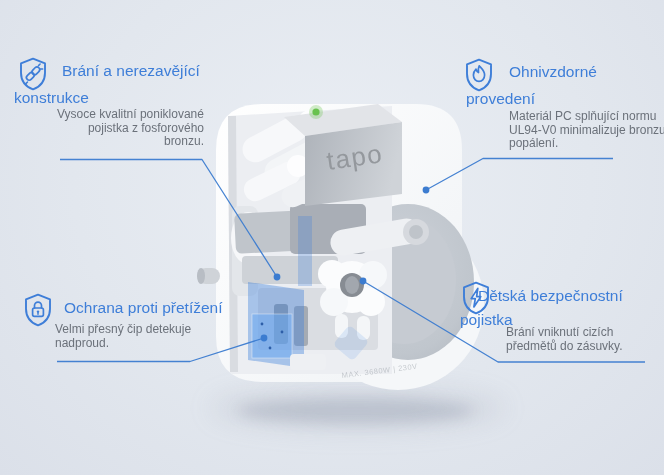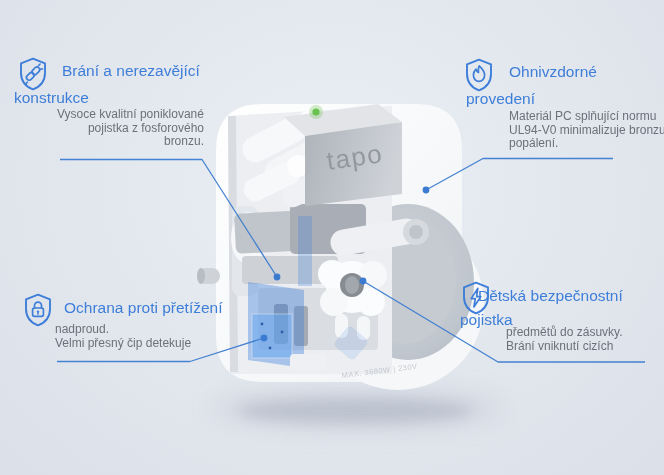--- a/index.html
+++ b/index.html
@@ -215,30 +215,30 @@
     <svg viewBox="0 0 32 36" fill="none" stroke="currentColor" stroke-width="1.9" stroke-linecap="round" stroke-linejoin="round">
       <path d="M16 2.6 L28 7.4 V16.8 C28 25.6 22.8 30.9 16 33.4 C9.2 30.9 4 25.6 4 16.8 V7.4 Z"></path>
       <path stroke-width="1.7" d="M12.5 16 V13.6 a3.5 3.5 0 0 1 7 0 V16"></path>
       <rect x="10.6" y="16" width="10.8" height="8.4" rx="1.8" stroke-width="1.7"></rect>
       <circle cx="16" cy="19.6" r="1.2" fill="currentColor" stroke="none"></circle>
       <path stroke-width="1.5" d="M16 20.6 V22.3"></path>
     </svg>
   </span>
   <div class="co-title c3-t1">Ochrana proti přetížení</div>
   <div class="co-body c3-body">
+    <div>Velmi přesný čip detekuje</div>
     <div>nadproud.</div>
-    <div>Velmi přesný čip detekuje</div>
   </div>
 
   <span class="co-icon c4-icon">
     <svg viewBox="0 0 32 36" fill="none" stroke="currentColor" stroke-width="1.9" stroke-linecap="round" stroke-linejoin="round">
       <path d="M16 2.6 L28 7.4 V16.8 C28 25.6 22.8 30.9 16 33.4 C9.2 30.9 4 25.6 4 16.8 V7.4 Z"></path>
       <path stroke-width="1.7" d="M17.8 8.4 L11.2 18.6 H15.3 L13.9 27 L20.8 16.6 H16.6 Z"></path>
     </svg>
   </span>
   <div class="co-title c4-t1">Dětská bezpečnostní</div>
   <div class="co-title c4-t2">pojistka</div>
   <div class="co-body c4-body">
+    <div>Brání vniknutí cizích</div>
     <div>předmětů do zásuvky.</div>
-    <div>Brání vniknutí cizích</div>
   </div>
 
 </div>
 
 </body></html>

